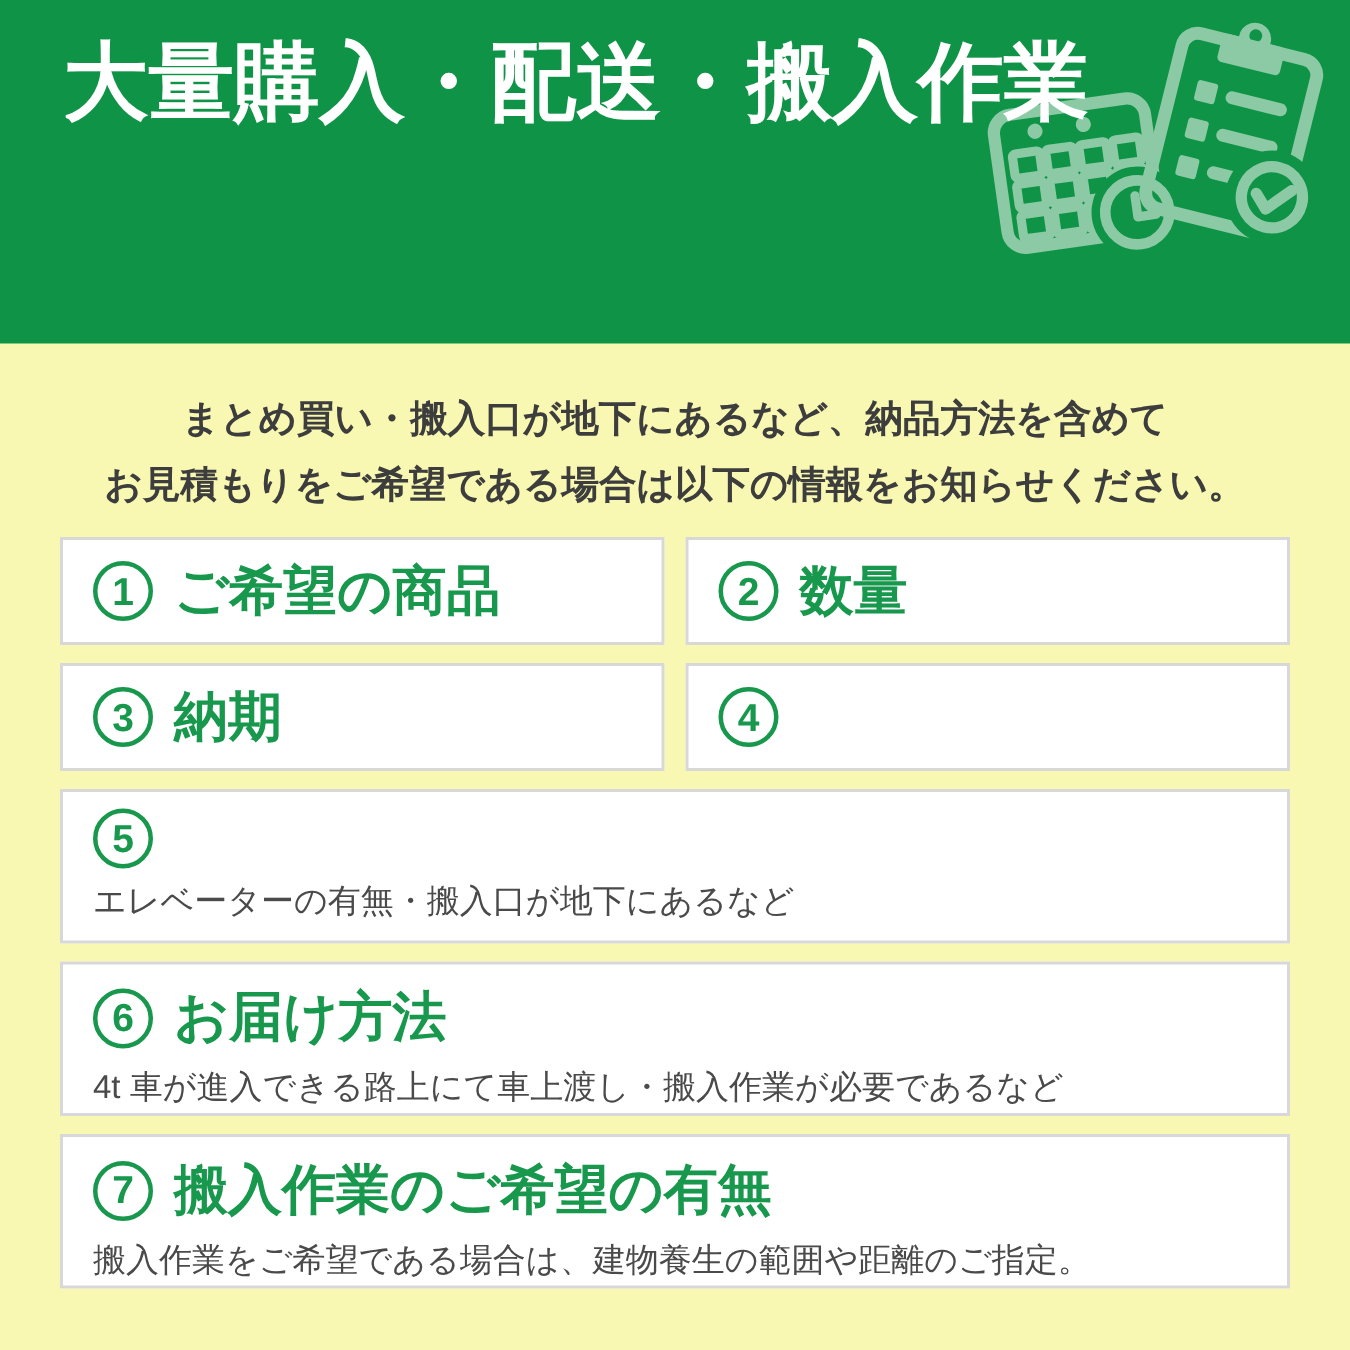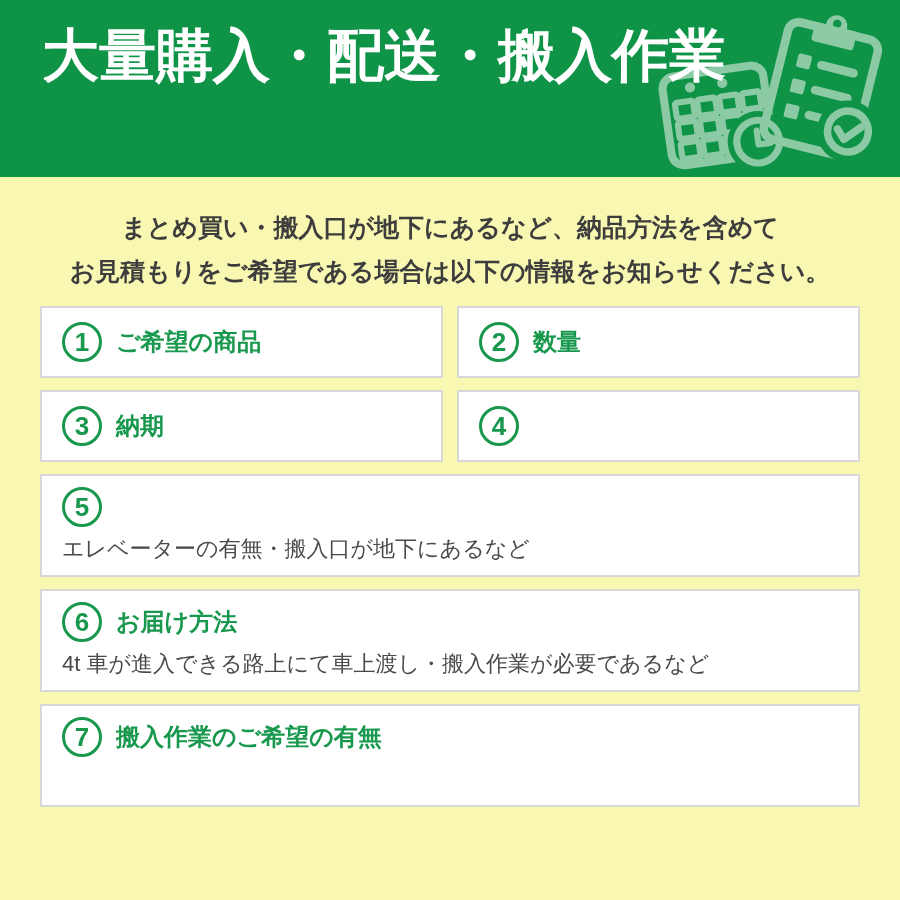--- a/index.html
+++ b/index.html
@@ -5,21 +5,21 @@
   * { margin:0; padding:0; box-sizing:border-box; }
   html,body { width:900px; height:900px; }
   body {
     background:#f8f8b2;
     font-family:"Liberation Sans","DejaVu Sans",sans-serif;
     overflow:hidden;
   }
   
   .header {
     position:relative;
-    height:177px;
+    height:229px;
     background:#0f9447;
     padding:22px 0 0 42px;
     overflow:hidden;
   }
   .header-title {
     position:relative;
     z-index:2;
     color:#ffffff;
     font-weight:bold;
     font-size:57px;
@@ -71,21 +71,21 @@
     border-radius:50%;
     display:flex; align-items:center; justify-content:center;
     color:#17984d;
     font-size:26px;
     font-weight:bold;
     flex:0 0 40px;
   }
   .box-title {
     margin-left:14px;
     color:#17984d;
-    font-size:24px;
+    font-size:36px;
     font-weight:bold;
   }
   .box-desc {
     margin-top:7px;
     color:#4a4a4a;
     font-size:22px;
     font-weight:500;
     white-space:nowrap;
   }
 </style>
@@ -185,15 +185,16 @@
       <span class="box-title">お届け方法</span>
     </div>
     <div class="box-desc">4t 車が進入できる路上にて車上渡し・搬入作業が必要であるなど</div>
   </div>
 
   <div class="box box-large">
     <div class="box-title-row">
       <span class="num-circle">7</span>
       <span class="box-title">搬入作業のご希望の有無</span>
     </div>
+    <div class="box-desc">搬入作業をご希望である場合は、建物養生の範囲や距離のご指定。</div>
   </div>
 
 </div>
 
 </body></html>

